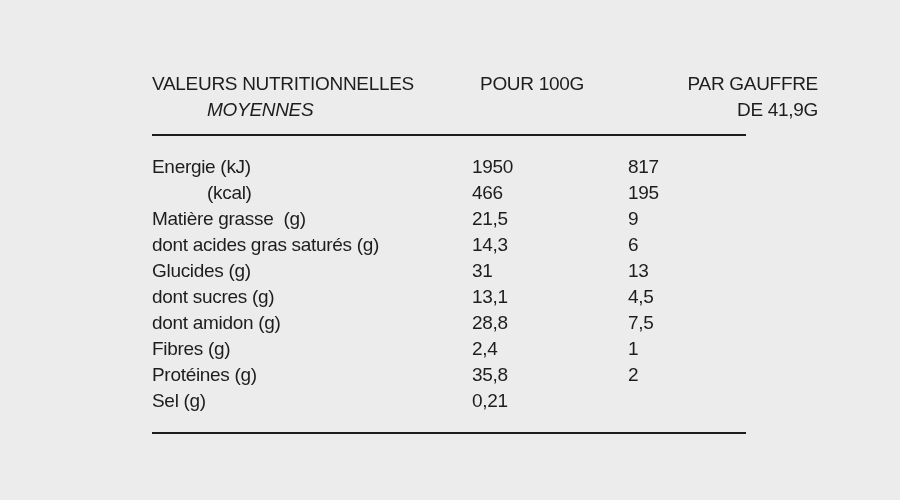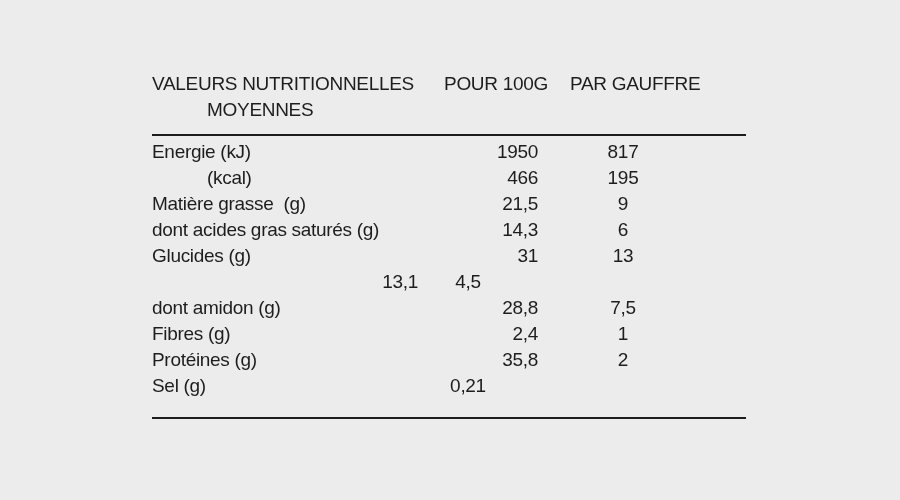--- a/index.html
+++ b/index.html
@@ -24,62 +24,64 @@
   }
   .sheet {
     position: absolute;
     left: 152px;
     top: 71px;
     width: 594px;
   }
   .grid {
     display: grid;
     grid-template-columns: 284px 120px 190px;
+    gap: 36px;
   }
   .hline {
     line-height: 26px;
     height: 26px;
     white-space: nowrap;
   }
   .hdr .c2 { text-align: center; }
-  .hdr .c3 { text-align: left; padding-left: 14px; box-sizing: border-box; }
-  .hdr .l2-indent { padding-left: 55px; }
+  .hdr .c3 { text-align: right; padding-left: 14px; box-sizing: border-box; }
+  .hdr .l2-indent { padding-left: 55px; font-style: italic; }
   .rule {
     border-top: 2px solid var(--rule);
     height: 0;
   }
   .rule.top { margin-top: 11px; }
   .rule.bottom { margin-top: 18px; }
-  .rows { margin-top: 3px; }
+  .rows { margin-top: 18px; }
   .row { height: 26px; }
   .cell {
     line-height: 26px;
     height: 26px;
     overflow: hidden;
   }
   .label { white-space: pre; }
   .label.indent { padding-left: 55px; }
-  .num2 { text-align: right; padding-right: 18px; }
-  .num3 { text-align: center; padding-right: 56px; }
+  .num2 { text-align: left; padding-right: 18px; }
+  .num3 { text-align: left; padding-right: 56px; }
 </style>
 </head>
 <body>
 
 <div class="sheet">
 
   <div class="grid hdr">
     <div class="c1">
       <div class="hline">VALEURS NUTRITIONNELLES</div>
       <div class="hline l2-indent">MOYENNES</div>
     </div>
     <div class="c2">
       <div class="hline">POUR 100G</div>
     </div>
     <div class="c3">
       <div class="hline">PAR GAUFFRE</div>
+      <div class="hline">DE 41,9G</div>
     </div>
   </div>
 
   <div class="rule top"></div>
 
   <div class="rows">
 
     <div class="grid row">
       <div class="cell label">Energie (kJ)</div>
       <div class="cell num2">1950</div>
@@ -104,20 +106,21 @@
       <div class="cell num3">6</div>
     </div>
 
     <div class="grid row">
       <div class="cell label">Glucides (g)</div>
       <div class="cell num2">31</div>
       <div class="cell num3">13</div>
     </div>
 
     <div class="grid row">
+      <div class="cell label">dont sucres (g)</div>
       <div class="cell num2">13,1</div>
       <div class="cell num3">4,5</div>
     </div>
 
     <div class="grid row">
       <div class="cell label">dont amidon (g)</div>
       <div class="cell num2">28,8</div>
       <div class="cell num3">7,5</div>
     </div>
 

